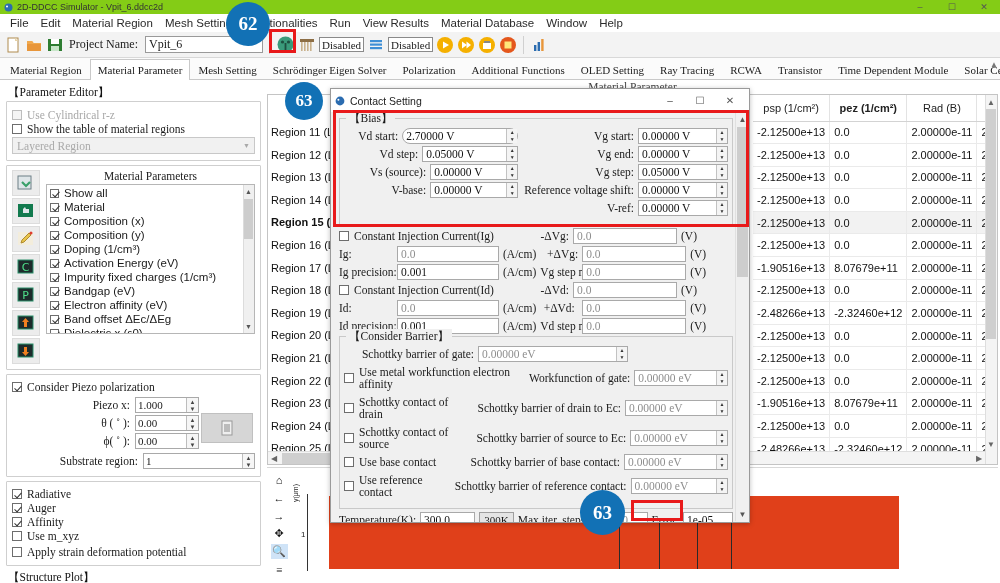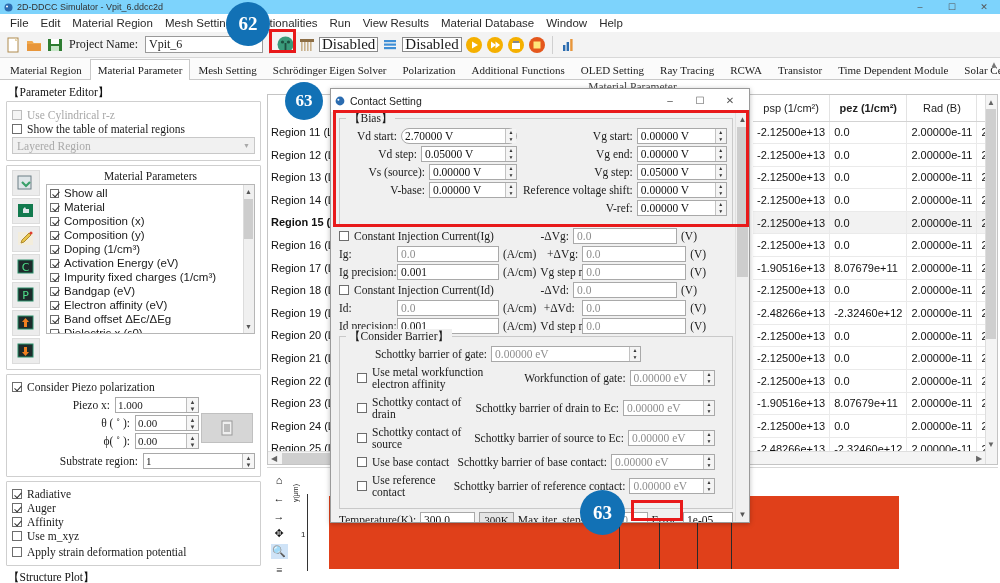--- a/index.html
+++ b/index.html
@@ -8,21 +8,21 @@
     width:1000px; height:583px;
     font-family:"Liberation Serif", serif;
     font-size:11px;
     background:#ffffff;
     overflow:hidden;
     position:relative;
     color:#1a1a1a;
   }
   
   .titlebar{
-    height:14px; background:#7dd3fc; display:flex; align-items:center;
+    height:14px; background:#84cc16; display:flex; align-items:center;
     padding:0 4px; font-family:"Liberation Sans", sans-serif; font-size:9px;
     color:#333; position:relative;
   }
   .tb-icon{ width:9px;height:9px;margin-right:4px;flex:0 0 auto;display:inline-block;}
   .win-btns{ position:absolute; right:0; top:0; display:flex; height:14px;}
   .win-btn{ width:32px;height:14px;display:flex;align-items:center;justify-content:center;
             font-size:9px;color:#555; font-family:"Liberation Sans",sans-serif;}
   
   .menubar{
     height:18px; background:#ffffff; display:flex; align-items:center;
@@ -37,21 +37,21 @@
   }
   .tb-sep{ width:1px;height:18px;background:#d0d0d0;margin:0 3px;}
   .ico{ width:18px;height:18px;display:inline-block;position:relative;flex:0 0 auto;}
   .proj-label{ font-family:"Liberation Serif",serif; font-size:12px; margin:0 4px 0 2px;}
   .proj-input{
     width:118px;height:17px;border:1px solid #9a9a9a;background:#fff;
     font-family:"Liberation Serif",serif;font-size:12px;padding:0 3px;line-height:15px;
   }
   .chiplabel{
     border:1px solid #8a8a8a;background:#fff;height:15px;min-width:42px;
-    font-family:"Liberation Serif",serif;font-size:15px;padding:0 2px;
+    font-family:"Liberation Serif",serif;font-size:11px;padding:0 2px;
     display:flex;align-items:center;overflow:hidden;
   }
   
   .tabstrip{
     height:22px;background:#fbfbfb;border-bottom:1px solid #c9c9c9;
     display:flex;align-items:flex-end;padding-left:2px;position:relative;
   }
   .tab{
     height:20px;line-height:20px;padding:0 7px;font-size:11px;
     font-family:"Liberation Serif",serif;color:#222;border:1px solid transparent;
@@ -203,21 +203,21 @@
     position:absolute;left:0;right:0;top:23px;bottom:0;background:#f0f0f0;
     padding:6px 16px 4px 8px;overflow:hidden;
   }
   .dlg-scroll{
     position:absolute;right:1px;top:24px;bottom:1px;width:13px;background:#f0f0f0;
     border-left:1px solid #e0e0e0;
   }
   .dlg-scroll .ar{position:absolute;width:13px;height:13px;font-size:8px;color:#555;
      display:flex;align-items:center;justify-content:center;}
   .dlg-scroll .th{position:absolute;top:14px;width:11px;left:1px;height:150px;background:#cdcdcd;}
-  .fs{ border:1px solid #c9c9c9;padding:3px 17px 6px;margin-bottom:3px;position:relative;background:#f0f0f0;}
+  .fs{ border:1px solid #c9c9c9;padding:3px 4px 6px;margin-bottom:3px;position:relative;background:#f0f0f0;}
   .fs-lg{ position:absolute;top:-8px;left:6px;background:#f0f0f0;padding:0 3px;font-size:11.5px;}
   .row{display:flex;align-items:center;margin:2px 0;gap:4px;}
   .lbl{font-size:11.5px;white-space:nowrap;text-align:right;font-family:"Liberation Serif",serif;}
   .fld{
     height:16px;border:1px solid #a9a9a9;background:#fff;font-size:11.5px;
     display:flex;align-items:center;padding:0 3px;position:relative;color:#111;
     font-family:"Liberation Serif",serif;
   }
   .fld.gray{ color:#8e8e8e; }
   .spn{position:absolute;right:0;top:0;width:11px;height:100%;border-left:1px solid #c2c2c2;
@@ -496,21 +496,21 @@
 
     <div class="grp">
       <div class="cb">
         <span class="box checked"></span>
         <span>Consider Piezo polarization</span>
       </div>
       <div style="display:flex;">
         <div style="flex:1;">
           <div class="piezo-row">
             <label>Piezo x:</label>
-            <span class="spin-input" style="width:84px;">
+            <span class="spin-input" style="width:64px;">
               <span>1.000</span>
               <span class="spin-btn">
                   <i>▲</i>
                   <i>▼</i>
                 </span>
             </span>
           </div>
           <div class="piezo-row">
             <label>θ ( ˚ ):</label>
             <span class="spin-input" style="width:64px;">

